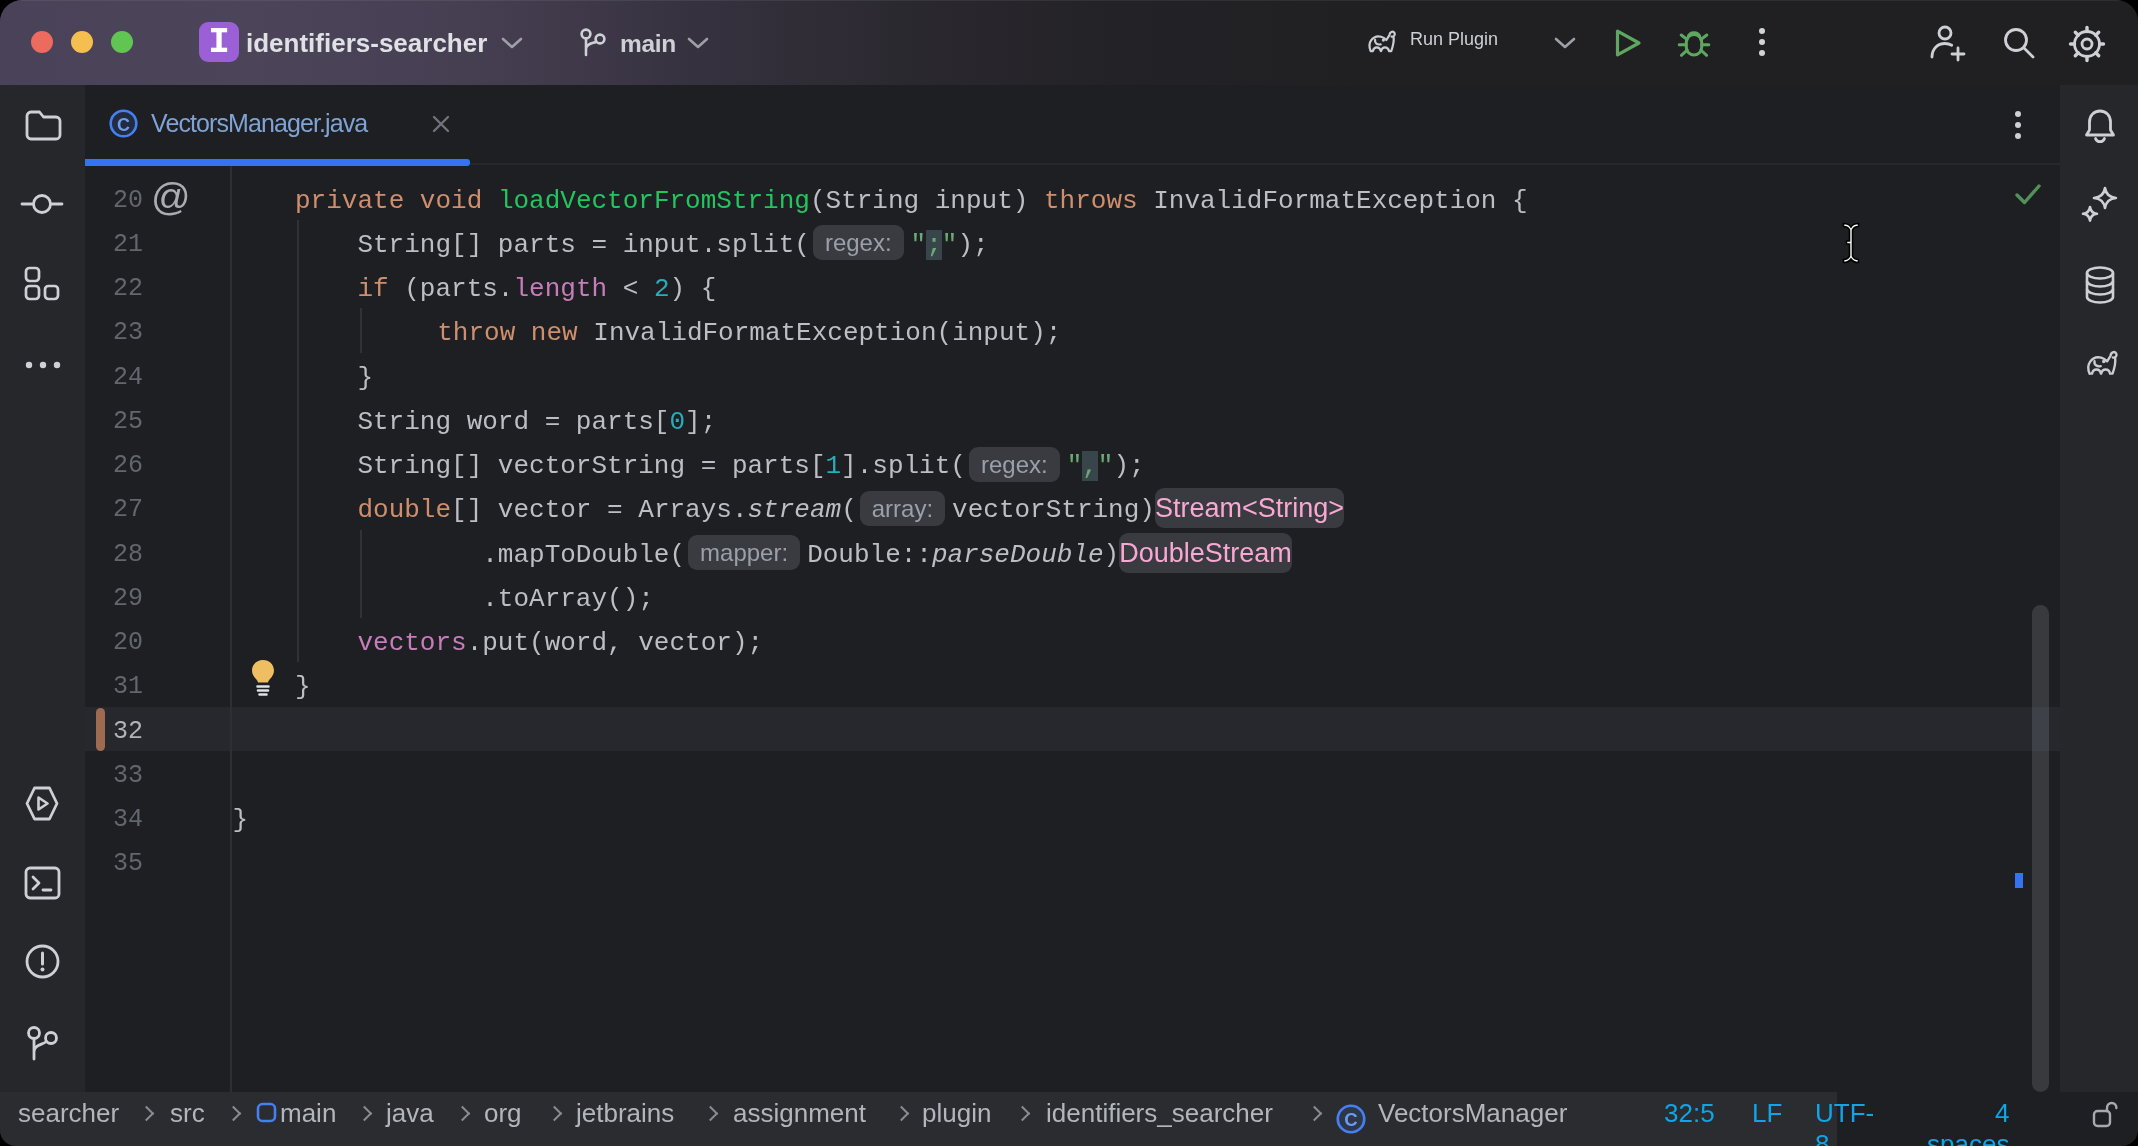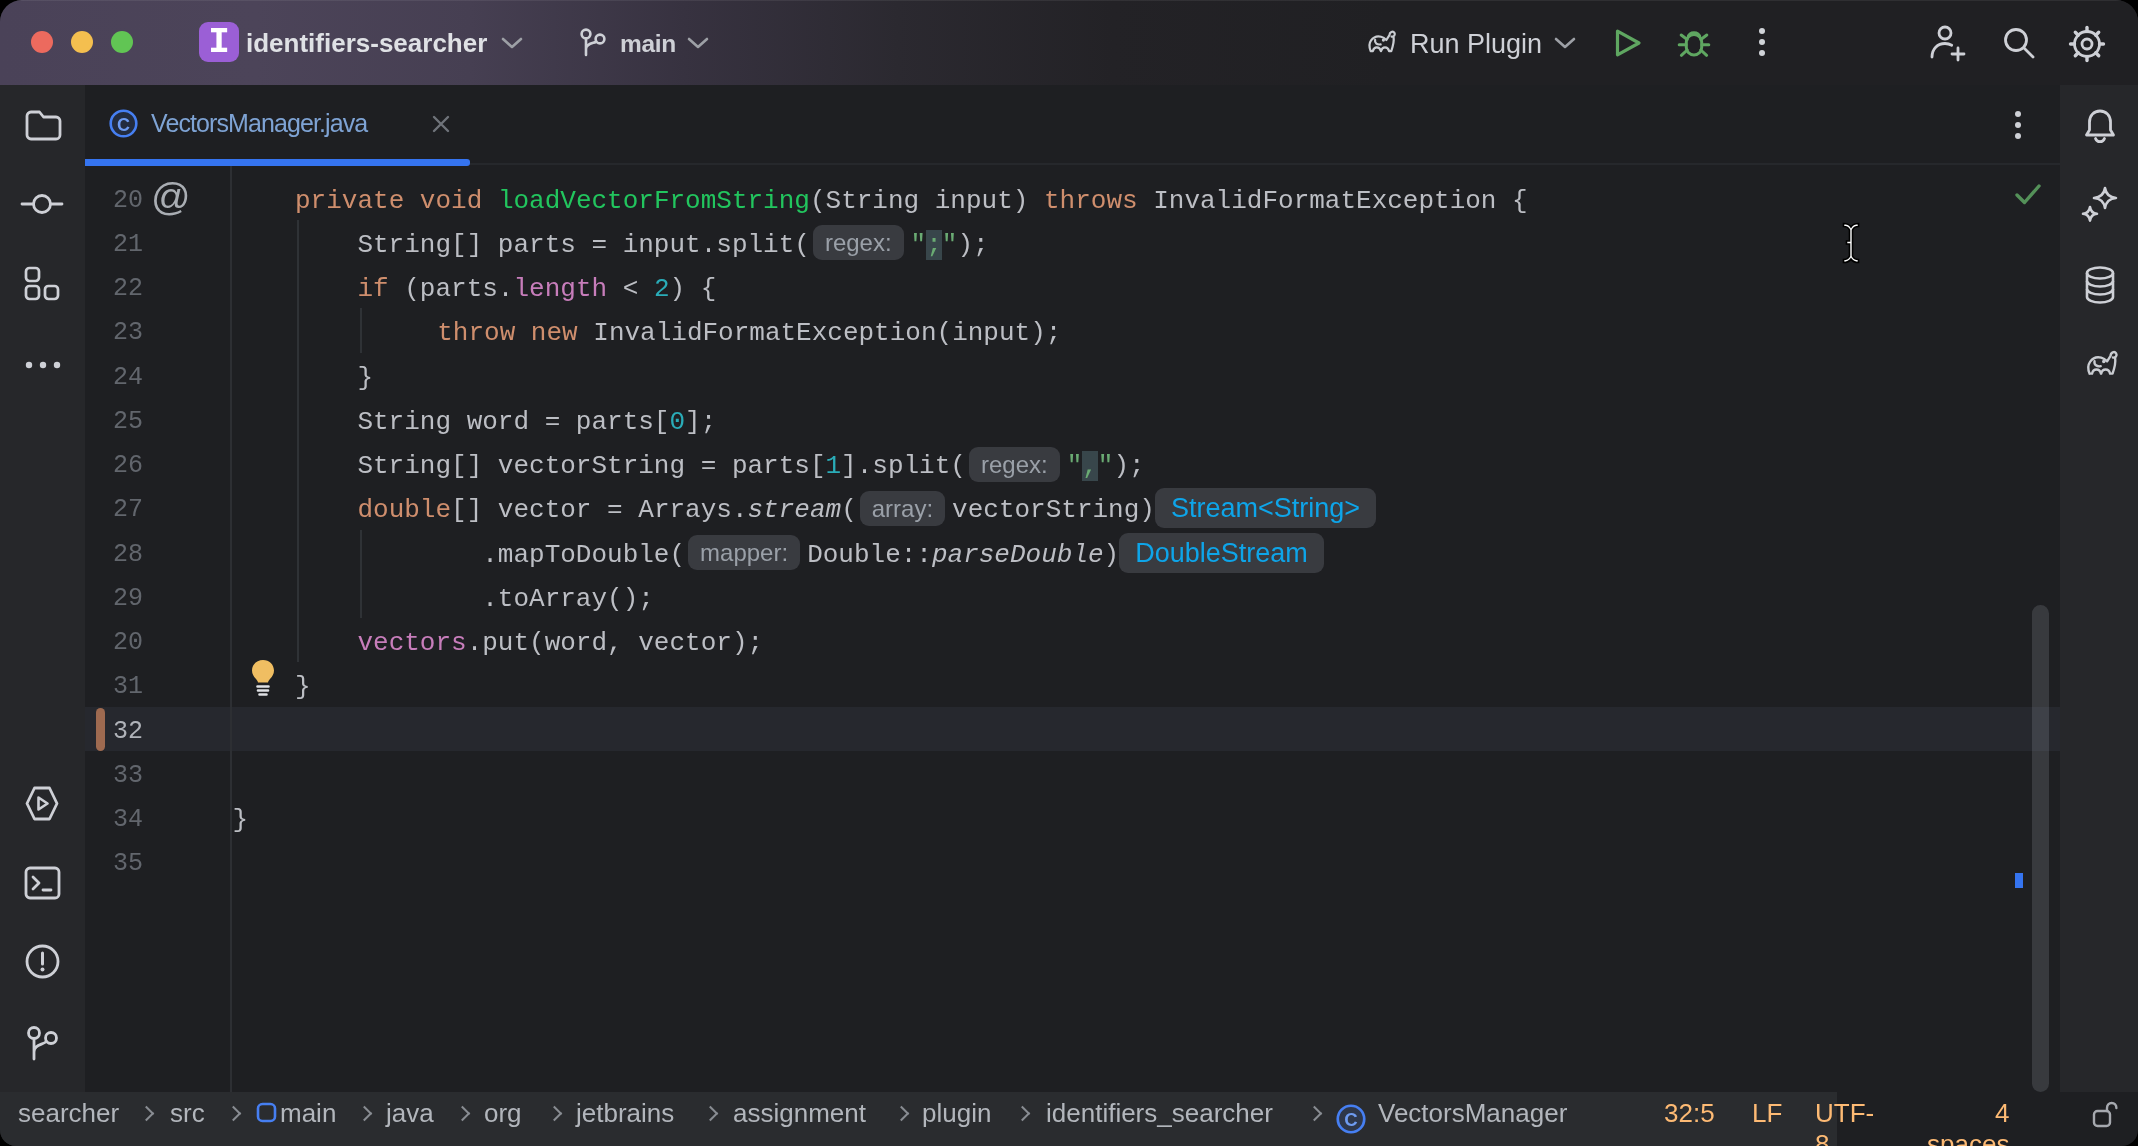--- a/index.html
+++ b/index.html
@@ -26,21 +26,21 @@
   }
   #projname {
     position:absolute; left:246px; top:28px; font-size:26px; font-weight:700;
     color:#dfe1e5; letter-spacing:0px;
   }
   #mainname {
     position:absolute; left:620px; top:30px; font-size:24.5px; font-weight:600;
     color:#ced0d6; letter-spacing:-0.3px;
   }
   #runplugin {
-    position:absolute; left:1410px; top:29px; font-size:27px; font-weight:400;
+    position:absolute; left:1410px; top:29px; font-size:18px; font-weight:400;
     color:#ced0d6;
   }
   
   #lstripe { position:absolute; left:0; top:85px; width:85px; height:1007px; background:#26272a; }
   #rstripe { position:absolute; left:2060px; top:85px; width:78px; height:1007px; background:#26272a; }
   #editor { position:absolute; left:85px; top:85px; width:1975px; height:1007px; background:#1e1f22; }
   
   #tabtext { position:absolute; left:151px; top:-76px; font-size:25px; color:#7ea3d4; letter-spacing:-0.9px; }
   #tabline { position:absolute; left:0px; top:74px; width:385px; height:7px; background:#3574f0; border-radius:0 3px 3px 0; }
   
@@ -54,36 +54,36 @@
   .s { color:#6aab73; }
   .n { color:#2aacb8; }
   .f { color:#c77dbb; }
   .it { font-style:italic; }
   .hl { background:#38464b; }
   .pill, .tpill {
     display:inline-block; vertical-align:middle; margin-top:-4px;
     background:#393b40; border-radius:9px; font-family:"Liberation Sans",sans-serif;
   }
   .pill { font-size:24px; color:#9aa0a8; line-height:35px; padding:0 12px; margin-left:3px; margin-right:7px; }
-  .tpill { font-size:27px; color:#0ea5e9; line-height:40px; padding:0 16px; margin-left:0px; }
+  .tpill { font-size:27px; color:#f9a8d4; line-height:40px; padding:0 0; margin-left:0px; }
   .guide { position:absolute; width:2px; background:#2f3236; }
   #curline { position:absolute; left:0; top:621.5px; width:1975px; height:44.25px; background:#26282e; }
   #caretmark { position:absolute; left:11px; top:622.5px; width:9px; height:43px; background:#9e6a50; border-radius:4.5px; }
   #scrollbar { position:absolute; left:1947px; top:520px; width:17px; height:487px; background:rgba(195,200,210,0.16); border-radius:9px; }
   #bluetick { position:absolute; left:1930px; top:788px; width:8px; height:15px; background:#3574f0; }
   
   #status {
     position:absolute; left:0; top:1092px; width:1837px; height:54px; background:#2a2c2f;
     color:#b2b6bc; font-size:26px;
   }
   .crumb { position:absolute; top:6px; white-space:nowrap; }
   .chev { position:absolute; top:16px; width:11px; height:11px;
           border-right:2.4px solid #888c92; border-top:2.4px solid #888c92;
           transform:rotate(45deg); }
-  .sitem { position:absolute; top:6px; color:#fdba74; }
+  .sitem { position:absolute; top:6px; color:#0ea5e9; }
   svg { display:block; }
 </style>
 </head>
 <body>
 <div id="win">
 
   <div id="titlebar">
     <div class="tl" style="left:31px; background:#ec6a5e;"></div>
     <div class="tl" style="left:71px; background:#f4bf4f;"></div>
     <div class="tl" style="left:111px; background:#61c554;"></div>

